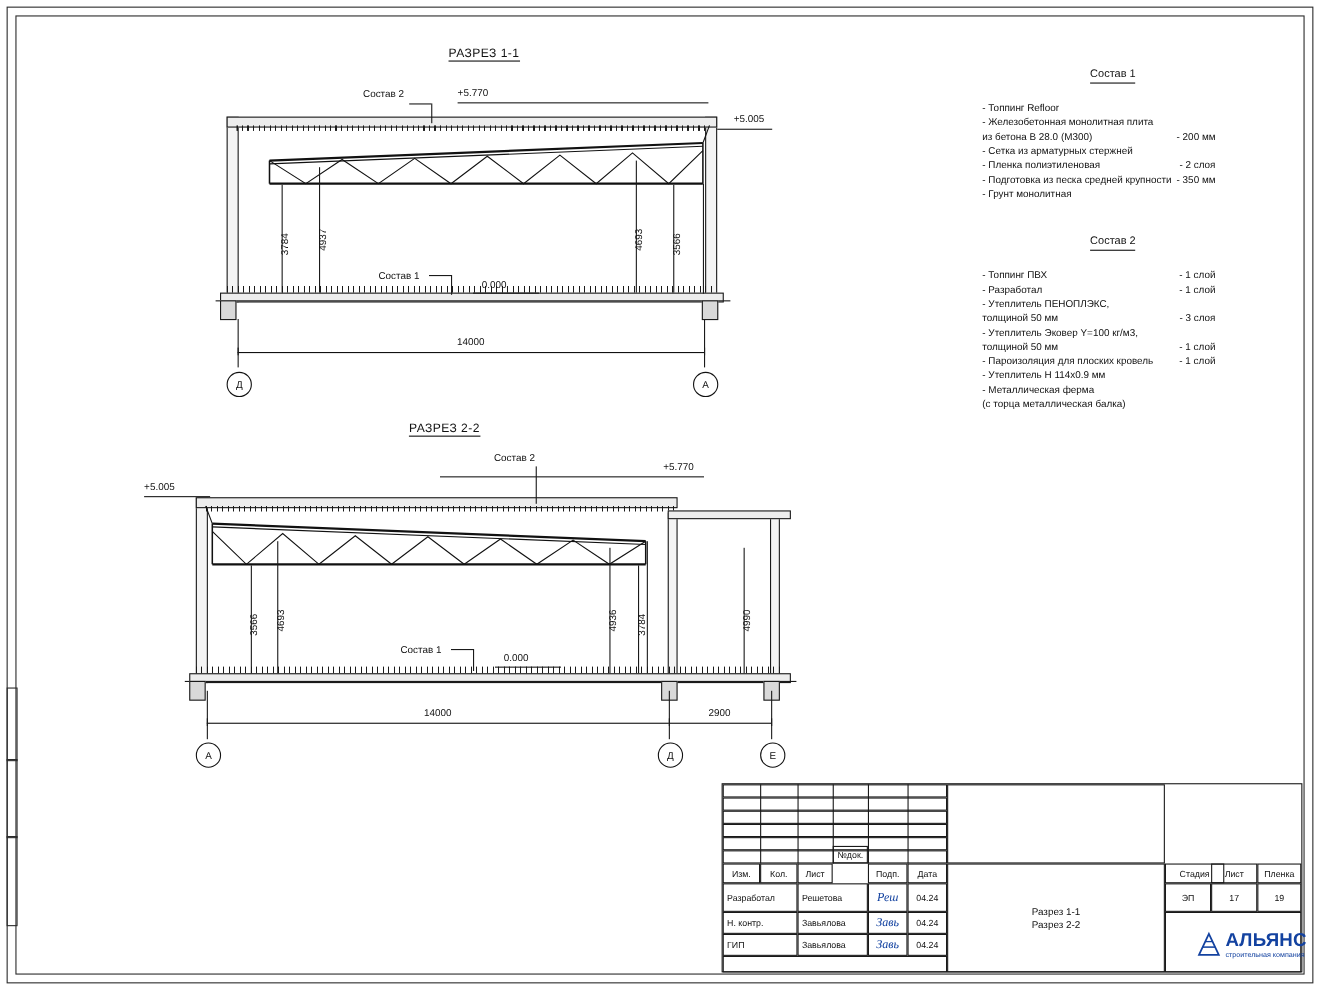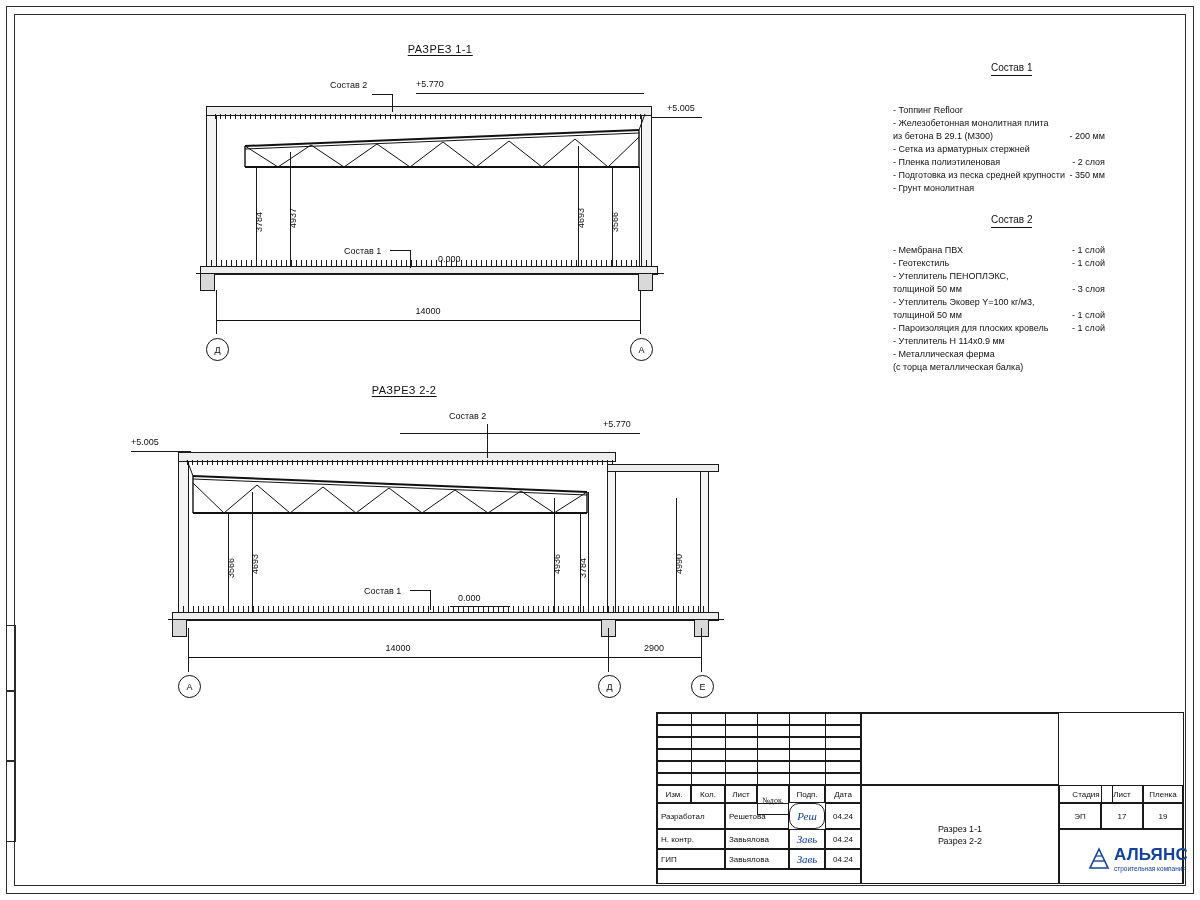--- a/index.html
+++ b/index.html
@@ -216,36 +216,36 @@
     <div class="ln vl" style="left:608px;top:628px;height:44px;"></div>
     <div class="ln vl" style="left:701px;top:628px;height:44px;"></div>
 
     <div class="axc" style="left:178px;top:675px;">А</div>
     <div class="axc" style="left:598px;top:675px;">Д</div>
     <div class="axc" style="left:691px;top:675px;">Е</div>
   </div>
 
   <div class="spec" style="left:893px;top:61px;width:212px;">
     <div class="hdr u" style="display:inline-block;margin-left:98px;">Состав 1</div>
-    <div style="margin-top:20px;">
+    <div style="margin-top:8px;">
       <div class="row"><span class="nm">- Топпинг Refloor</span><span class="val"></span></div>
       <div class="row"><span class="nm">- Железобетонная  монолитная плита</span><span class="val"></span></div>
-      <div class="row"><span class="nm">  из бетона В 29.1 (М300)</span><span class="val">- 200 мм</span></div>
+      <div class="row"><span class="nm">  из бетона В 28.0 (М300)</span><span class="val">- 200 мм</span></div>
       <div class="row"><span class="nm">- Сетка из арматурных стержней</span><span class="val"></span></div>
       <div class="row"><span class="nm">- Пленка полиэтиленовая</span><span class="val">- 2 слоя</span></div>
       <div class="row"><span class="nm">- Подготовка из песка средней крупности</span><span class="val">- 350 мм</span></div>
       <div class="row"><span class="nm">- Грунт монолитная</span><span class="val"></span></div>
     </div>
   </div>
 
   <div class="spec" style="left:893px;top:213px;width:212px;">
     <div class="hdr u" style="display:inline-block;margin-left:98px;">Состав 2</div>
     <div style="margin-top:8px;">
-      <div class="row"><span class="nm">- Мембрана ПВХ</span><span class="val">- 1 слой</span></div>
-      <div class="row"><span class="nm">- Геотекстиль</span><span class="val">- 1 слой</span></div>
+      <div class="row"><span class="nm">- Топпинг ПВХ</span><span class="val">- 1 слой</span></div>
+      <div class="row"><span class="nm">- Разработал</span><span class="val">- 1 слой</span></div>
       <div class="row"><span class="nm">- Утеплитель ПЕНОПЛЭКС,</span><span class="val"></span></div>
       <div class="row"><span class="nm">  толщиной 50 мм</span><span class="val">- 3 слоя</span></div>
       <div class="row"><span class="nm">- Утеплитель Эковер Y=100 кг/м3,</span><span class="val"></span></div>
       <div class="row"><span class="nm">  толщиной 50 мм</span><span class="val">- 1 слой</span></div>
       <div class="row"><span class="nm">- Пароизоляция для плоских кровель</span><span class="val">- 1 слой</span></div>
       <div class="row"><span class="nm">- Утеплитель Н 114х0.9 мм</span><span class="val"></span></div>
       <div class="row"><span class="nm">- Металлическая ферма</span><span class="val"></span></div>
       <div class="row"><span class="nm">  (с торца металлическая балка)</span><span class="val"></span></div>
     </div>
   </div>
@@ -263,27 +263,27 @@
 
     <div class="ln vl" style="left:34px;top:0;height:72px;"></div>
     <div class="ln vl" style="left:68px;top:0;height:72px;"></div>
     <div class="ln vl" style="left:100px;top:0;height:72px;"></div>
     <div class="ln vl" style="left:132px;top:0;height:72px;"></div>
     <div class="ln vl" style="left:168px;top:0;height:72px;"></div>
 
     <div class="tb" style="left:0;top:72px;width:34px;height:18px;">Изм.</div>
     <div class="tb" style="left:34px;top:72px;width:34px;height:18px;">Кол.</div>
     <div class="tb" style="left:68px;top:72px;width:32px;height:18px;">Лист</div>
-    <div class="tb" style="left:100px;top:72px;width:32px;height:30px;font-family:Liberation Serif, serif;">№док.</div>
+    <div class="tb" style="left:100px;top:56px;width:32px;height:16px;">№док.</div>
     <div class="tb" style="left:132px;top:72px;width:36px;height:18px;">Подп.</div>
     <div class="tb" style="left:168px;top:72px;width:36px;height:18px;">Дата</div>
 
     <div class="tb l" style="left:0;top:90px;width:68px;height:26px;">Разработал</div>
     <div class="tb l" style="left:68px;top:90px;width:64px;height:26px;">Решетова</div>
-    <div class="tb" style="left:132px;top:90px;width:36px;height:26px;border-radius:10px;">
+    <div class="tb" style="left:132px;top:90px;width:36px;height:26px;">
         <span class="sig">Реш</span>
       </div>
     <div class="tb" style="left:168px;top:90px;width:36px;height:26px;">04.24</div>
 
     <div class="tb l" style="left:0;top:116px;width:68px;height:20px;">Н. контр.</div>
     <div class="tb l" style="left:68px;top:116px;width:64px;height:20px;">Завьялова</div>
     <div class="tb" style="left:132px;top:116px;width:36px;height:20px;">
         <span class="sig">Завь</span>
       </div>
     <div class="tb" style="left:168px;top:116px;width:36px;height:20px;">04.24</div>

